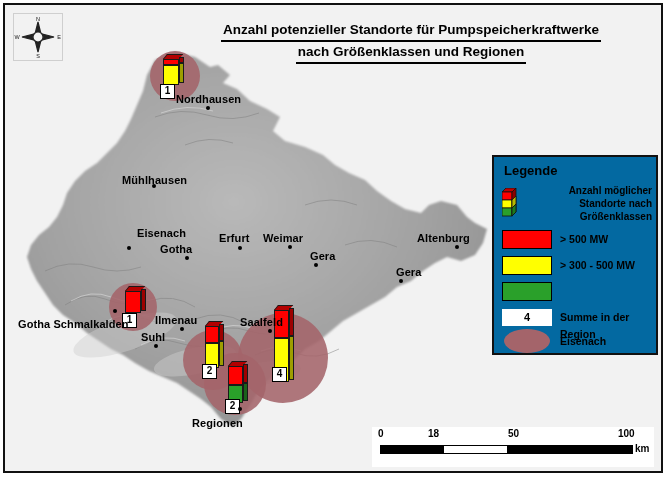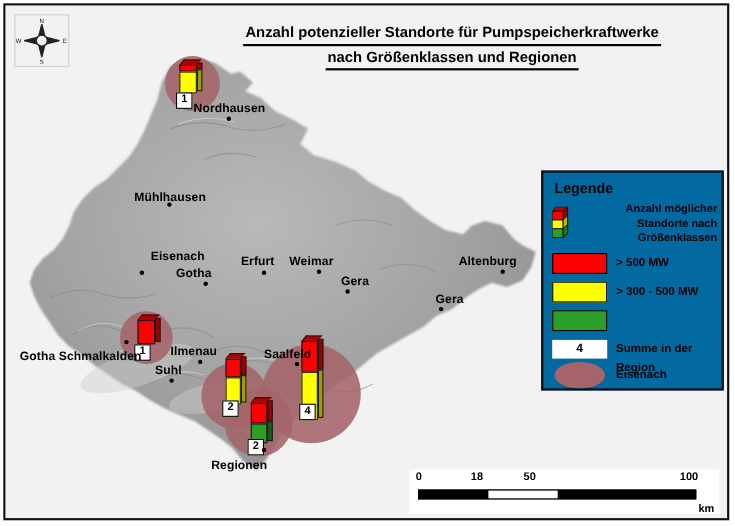--- a/index.html
+++ b/index.html
@@ -42,21 +42,21 @@
   .sw{position:absolute;left:8px;width:50px;height:19px;border:1px solid #000;box-sizing:border-box;}
   .swl{position:absolute;left:66px;font-size:10.5px;font-weight:bold;color:#000;line-height:19px;}
   .sumbox{position:absolute;left:8px;width:50px;height:17px;background:#fff;color:#000;font-size:11px;font-weight:bold;text-align:center;line-height:17px;}
   .regell{position:absolute;left:10px;width:46px;height:24px;background:#a4646a;border-radius:50%;}
 
   
   .scale{position:absolute;left:372px;top:427px;width:282px;height:40px;background:#fff;}
   .sbar{position:absolute;left:8px;top:18px;width:253px;height:9px;background:#000;border:1px solid #000;box-sizing:border-box;}
   .sseg{position:absolute;top:0;height:100%;background:#fff;}
   .stick{position:absolute;top:1px;font-size:10px;font-weight:bold;color:#000;}
-  .skm{position:absolute;left:263px;top:30px;font-size:10px;font-weight:bold;color:#000;}
+  .skm{position:absolute;left:263px;top:16px;font-size:10px;font-weight:bold;color:#000;}
 </style>
 </head>
 <body>
 
 <div id="root">
   <div class="frame"></div>
 
   <div class="mapwrap">
     <svg class="mapsvg" width="656" height="466" viewBox="0 0 656 466">
       <defs>
@@ -235,17 +235,17 @@
     <div class="regell" style="top:172px"></div>
     <div class="swl" style="top:174px;line-height:20px">Eisenach</div>
   </div>
 
   <div class="scale">
     <div class="sbar">
       <div class="sseg" style="left:25%;width:25%"></div>
     </div>
     <div class="stick" style="left:6px">0</div>
     <div class="stick" style="left:56px">18</div>
-    <div class="stick" style="left:104px">50</div>
+    <div class="stick" style="left:136px">50</div>
     <div class="stick" style="left:246px">100</div>
     <div class="skm">km</div>
   </div>
 </div>
 
 </body></html>

